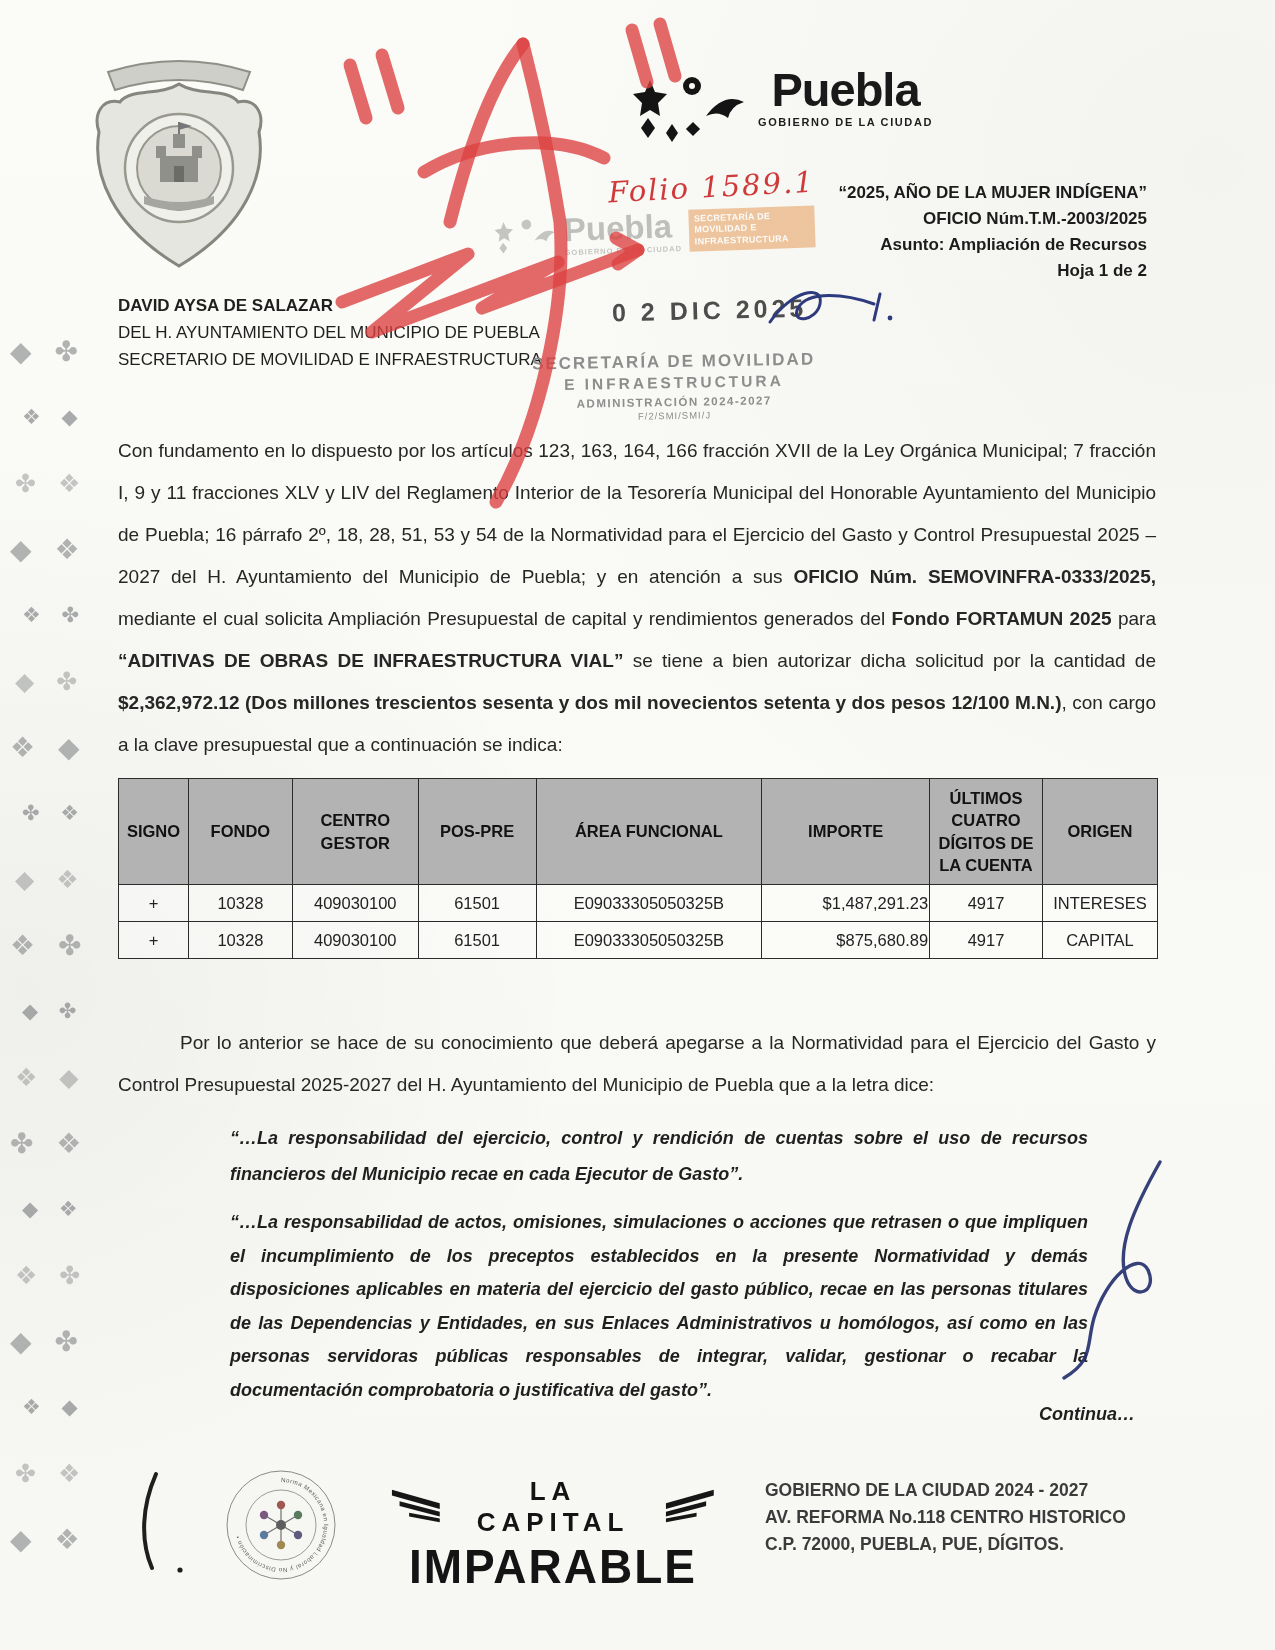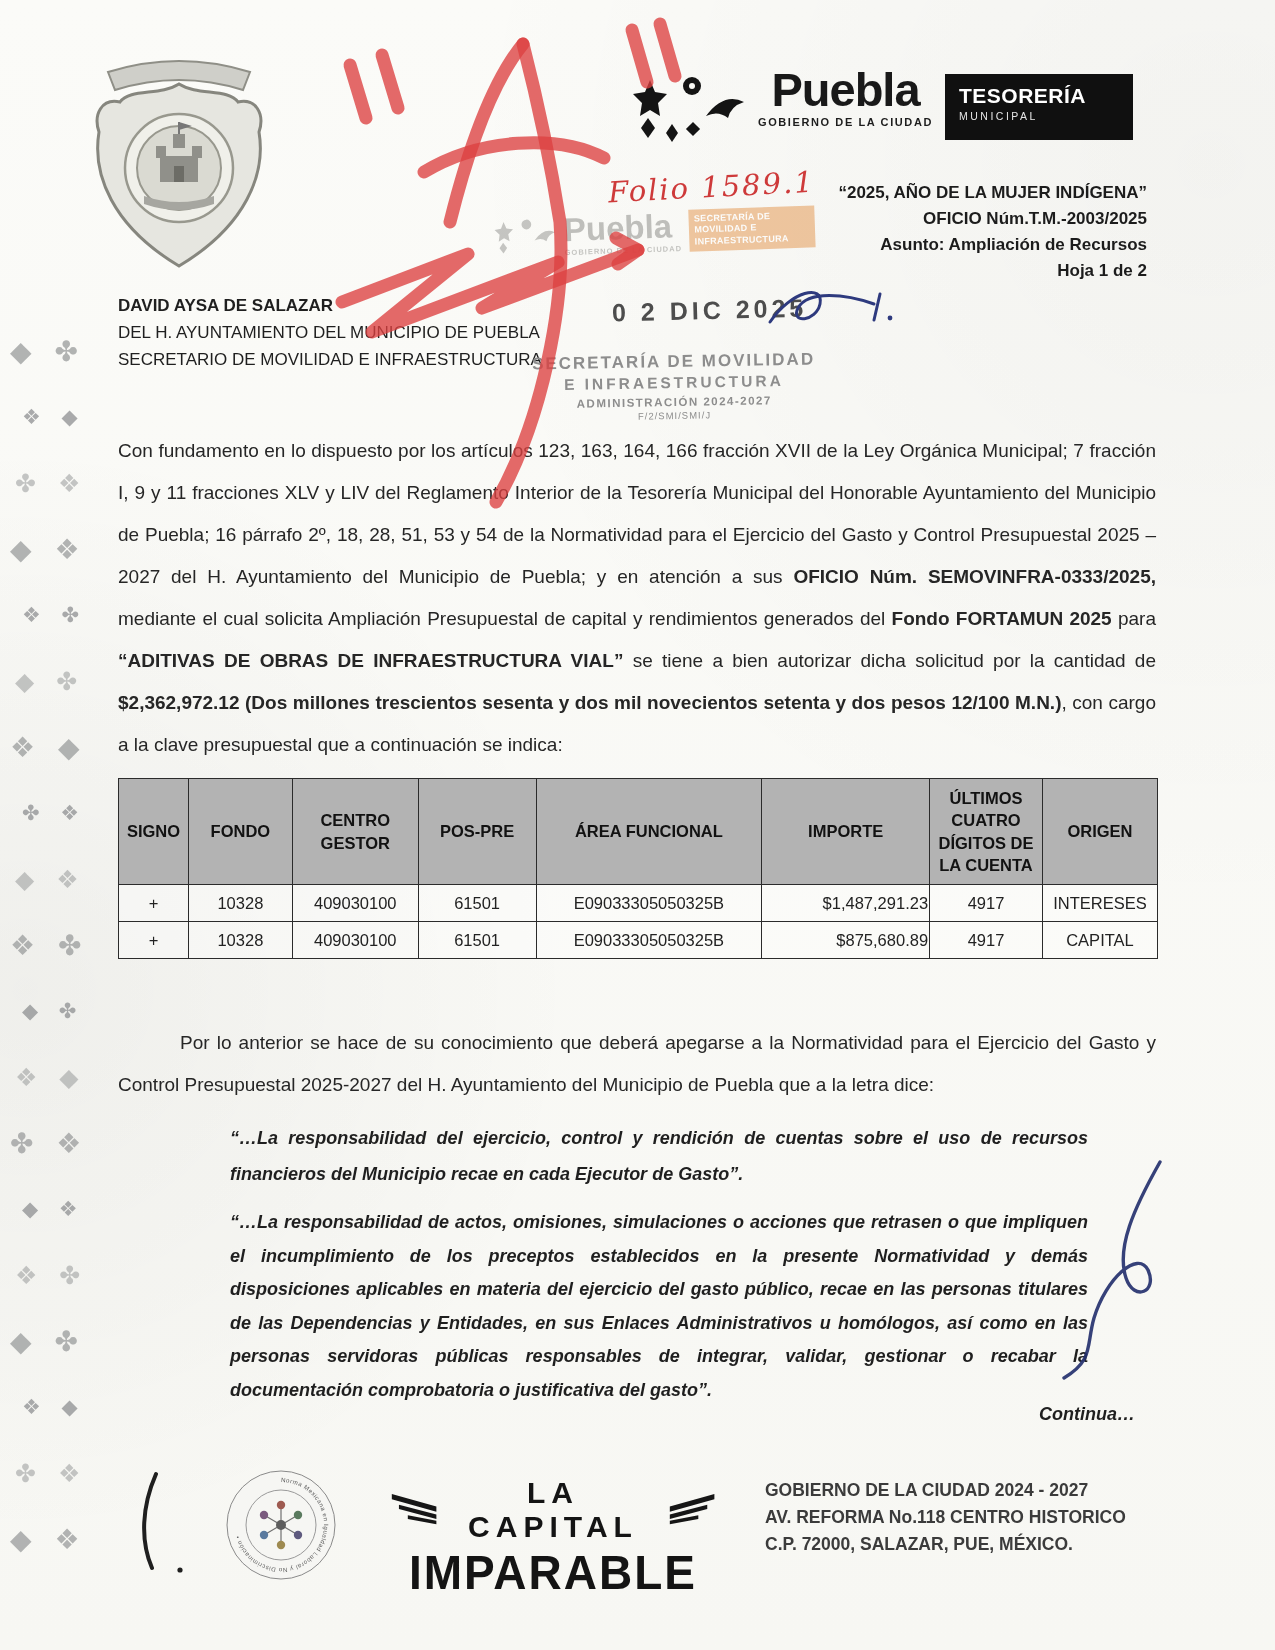--- a/index.html
+++ b/index.html
@@ -80,21 +80,21 @@
   #continua{right:140px;top:1404px;font-size:18px;font-weight:bold;font-style:italic;color:#1f1f1f;z-index:3;}
 
   #flourish{left:1042px;top:1156px;width:150px;height:230px;z-index:4;}
   #flourish path{stroke:#25316e;stroke-width:3.4;fill:none;stroke-linecap:round;opacity:.92;}
 
   
   #pen-mark{left:126px;top:1466px;width:80px;height:110px;z-index:3;}
   #badge{left:224px;top:1468px;width:114px;height:114px;z-index:3;}
   #capital{left:390px;top:1476px;width:326px;text-align:center;z-index:3;color:#141414;}
   #capital .row{display:flex;align-items:center;justify-content:center;gap:10px;}
-  #capital .top{font-size:30px;font-weight:bold;letter-spacing:6px;}
+  #capital .top{font-size:26px;font-weight:bold;letter-spacing:6px;}
   #capital .bottom{font-size:46px;font-weight:bold;letter-spacing:2px;margin-top:1px;transform:scaleY(1.05);}
   .wing{width:54px;height:36px;fill:#161616;}
   #address{left:765px;top:1477px;font-size:17.5px;font-weight:bold;line-height:27px;color:#3b3b3b;z-index:3;}
 </style>
 </head>
 <body>
 
 <div id="page">
 
   <div id="edge-strip" class="abs">
@@ -142,24 +142,20 @@
         <circle class="motif" cx="64" cy="20" r="3" fill="#f7f7f3"></circle>
         <path class="motif" d="M78,50 q18,-24 38,-14 q-13,4 -16,16 q-10,-8 -22,-2 Z"></path>
         <path class="motif" d="M20,52 l7,10 -7,10 -7,-10 Z"></path>
         <path class="motif" d="M44,58 l6,9 -6,9 -6,-9 Z"></path>
         <rect class="motif" x="60" y="58" width="10" height="10" transform="rotate(45 65 63)"></rect>
       </g>
     </svg>
     <div class="wordcol">
       <div class="wordmark">Puebla</div>
       <div class="tagline">GOBIERNO DE LA CIUDAD</div>
-    </div>
-    <div id="tesoreria-box">
-      <div class="t1">TESORERÍA</div>
-      <div class="t2">MUNICIPAL</div>
     </div>
   </div>
 
   <div id="ghost" class="abs">
     <svg class="motifs" viewBox="0 0 118 84">
       <g>
         <path class="motif" d="M22,14 l5,12 12,2 -9,9 2,13 -10,-6 -10,6 2,-13 -9,-9 12,-2 Z"></path>
         <circle class="motif" cx="64" cy="20" r="9"></circle>
         <path class="motif" d="M78,50 q18,-24 38,-14 q-13,4 -16,16 q-10,-8 -22,-2 Z"></path>
         <path class="motif" d="M20,52 l7,10 -7,10 -7,-10 Z"></path>
@@ -317,16 +313,16 @@
           <polygon points="10,12 52,23 52,28 10,17"></polygon>
           <polygon points="20,24 52,30 52,34 20,28"></polygon>
       </svg>
     </div>
     <div class="bottom">IMPARABLE</div>
   </div>
 
   <div id="address" class="abs">
     <div>GOBIERNO DE LA CIUDAD 2024 - 2027</div>
     <div>AV. REFORMA No.118 CENTRO HISTORICO</div>
-    <div>C.P. 72000, SALAZAR, PUE, MÉXICO.</div>
+    <div>C.P. 72000, PUEBLA, PUE, DÍGITOS.</div>
   </div>
 
 </div>
 
 </body></html>

